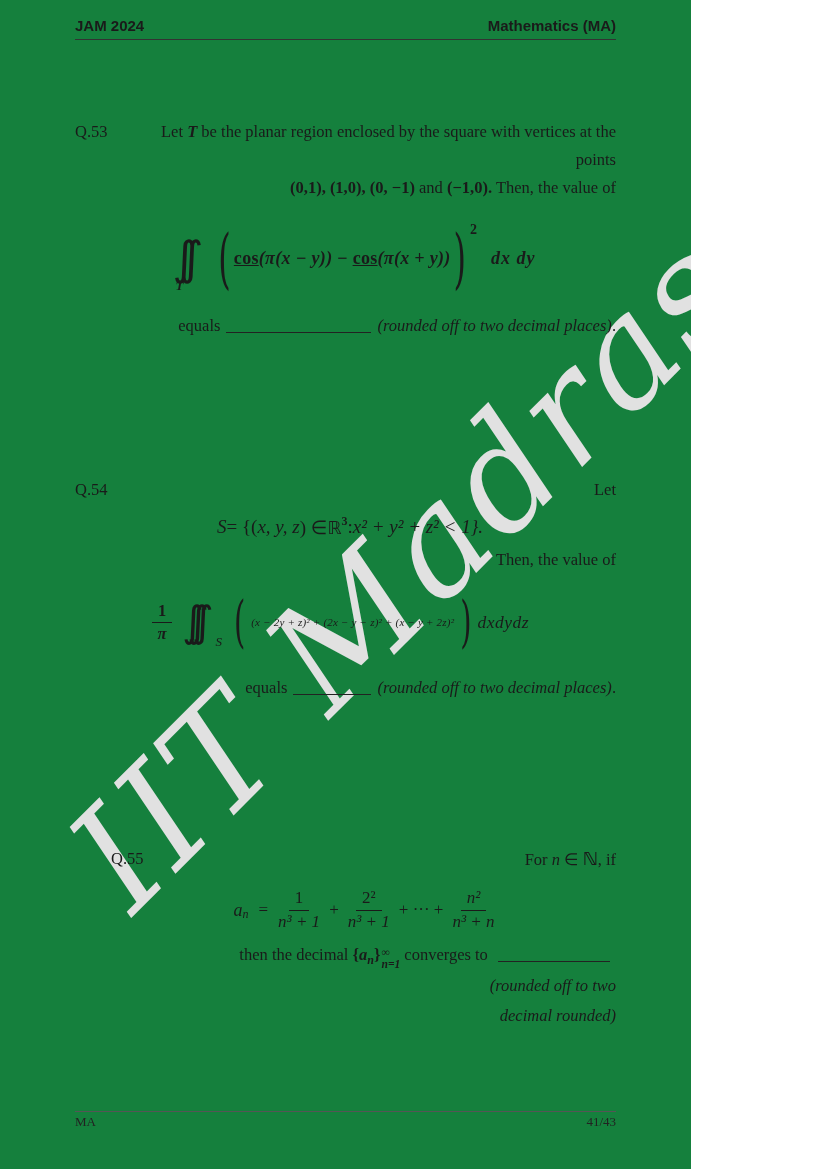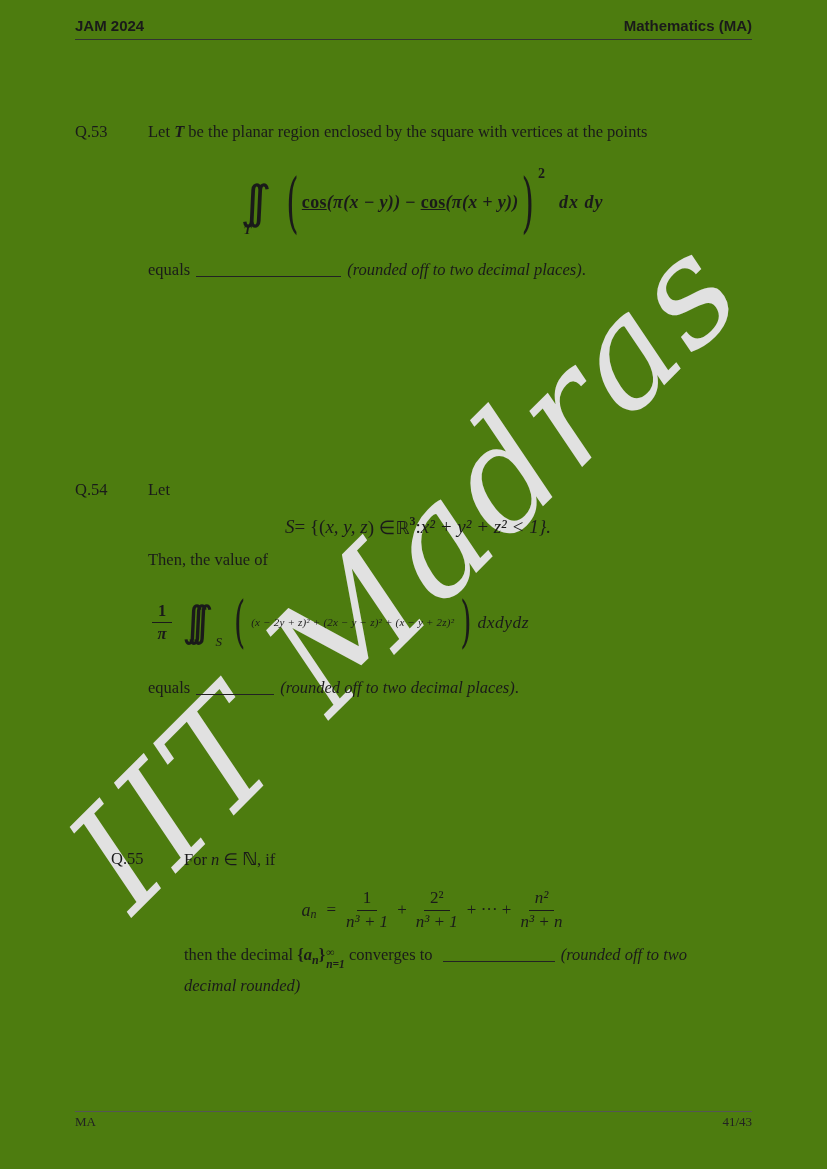--- a/index.html
+++ b/index.html
@@ -1,31 +1,31 @@
 <!DOCTYPE html>
 <html><head>
 <meta charset="utf-8">
 <style>
   html,body{margin:0;padding:0;background:#fff;}
-  .page{position:relative;width:827px;height:1169px;background:#4d7c0f;overflow:hidden;
+  .page{position:relative;width:691px;height:1169px;background:#15803d;overflow:hidden;
         font-family:"Liberation Serif",serif;color:#1a1a1a;}
   
   .header{position:absolute;top:17px;left:75px;right:75px;display:flex;
           justify-content:space-between;font-family:"Liberation Sans",sans-serif;
           font-weight:700;font-size:15px;z-index:2;}
   .header-rule{position:absolute;top:39px;left:75px;right:75px;border-top:1.6px solid #333;z-index:2;}
   .footer-rule{position:absolute;top:1111px;left:75px;right:75px;border-top:1.4px solid #555;z-index:2;}
   .footer{position:absolute;top:1114px;left:75px;right:75px;display:flex;
           justify-content:space-between;font-size:13px;color:#222;z-index:2;}
   
   .watermark{position:absolute;left:405px;top:572px;transform:translate(-50%,-50%) rotate(-45deg);
              font-size:148px;color:#e1e1e1;font-family:"DejaVu Serif",serif;font-style:italic;
              white-space:nowrap;z-index:0;letter-spacing:4px;}
   
-  .question{position:absolute;left:75px;right:75px;z-index:1;}
+  .question{position:absolute;left:75px;right:75px;z-index:1;text-align:right;}
   .q53{top:118px;} .q54{top:476px;} .q55{top:845px;margin-left:36px;}
   .qnum{position:absolute;left:0;top:0;font-size:16.5px;line-height:28px;}
   .qbody{margin-left:73px;font-size:16.5px;}
   .qline{line-height:28px;}
   .lh30{line-height:30px;}
   .b{font-weight:700;}
   .it{font-style:italic;}
   .inote{font-style:italic;}
   
   .formula-row{display:flex;align-items:center;justify-content:center;}
@@ -85,20 +85,21 @@
     <span>Mathematics (MA)</span>
   </div>
   <div class="header-rule"></div>
 
   <div class="watermark">IIT Madras</div>
 
   <section class="question q53">
     <div class="qnum">Q.53</div>
     <div class="qbody">
       <div class="qline"><span>Let </span><span class="it b">T</span><span> be the planar region enclosed by the square with vertices at the points</span></div>
+      <div class="qline"><span class="b">(0,1), (1,0), (0, −1)</span><span> and </span><span class="b">(−1,0).</span><span> Then, the value of</span></div>
 
       <div class="formula-row f53">
         <span class="dint">
             <span class="int">∫</span>
             <span class="int">∫</span>
             <span class="int-sub">T</span>
           </span>
         <span class="bigp">(</span>
         <span class="fbody53"><span class="fn">cos</span><span class="it">(π(x − y))</span><span> − </span><span class="fn">cos</span><span class="it">(π(x + y))</span></span>
         <span class="bigp">)</span>

